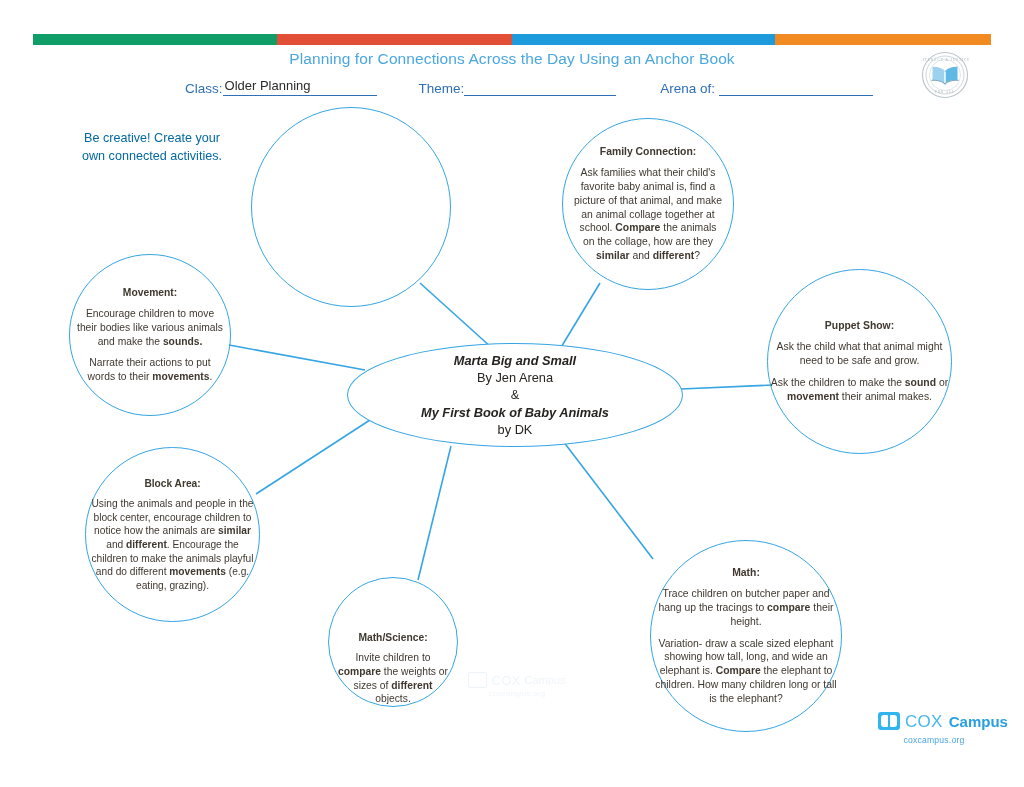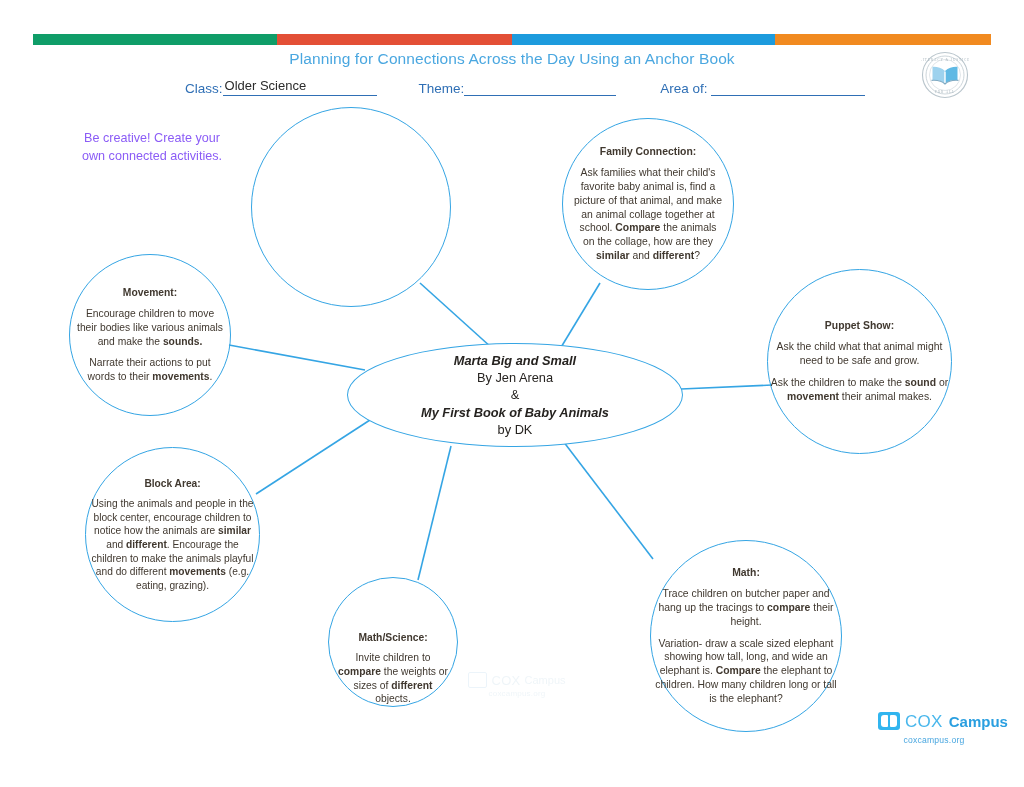--- a/index.html
+++ b/index.html
@@ -92,21 +92,21 @@
 
   
   .note {
     position: absolute;
     left: 72px;
     top: 130px;
     width: 160px;
     text-align: center;
     font-size: 12.6px;
     line-height: 1.42;
-    color: #8b5cf6;
+    color: #0369a1;
   }
 
   
   .connectors {
     position: absolute;
     left: 0; top: 0;
     width: 1024px;
     height: 787px;
   }
 
@@ -301,21 +301,21 @@
       <path d="M24 20 C20.5 16.5 15.5 15.5 11.5 15.8 L11.5 29 C15.5 28.7 20.5 29.6 24 32.4 Z" fill="#9dd2ee"></path>
       <path d="M24 20 C27.5 16.5 32.5 15.5 36.5 15.8 L36.5 29 C32.5 28.7 27.5 29.6 24 32.4 Z" fill="#5fb9e4"></path>
       <path d="M24 20.5 L24 32.2" stroke="#ffffff" stroke-width="1.4" fill="none"></path>
       <path d="M10.5 29.4 C16 29 21 30 24 33 C27 30 32 29 37.5 29.4" fill="none" stroke="#7fa9c2" stroke-width="1.1"></path>
       <text x="24" y="10.2" font-size="3.4" fill="#a7b4bc" text-anchor="middle" font-family="Liberation Serif, serif" letter-spacing="0.9">LITERACY &amp; JUSTICE</text>
       <text x="24" y="41.5" font-size="3.4" fill="#a7b4bc" text-anchor="middle" font-family="Liberation Serif, serif" letter-spacing="0.9">FOR ALL</text>
     </svg>
   </div>
 
   <div class="fieldrow">
-    <span class="field"><span class="lbl">Class:</span><span class="rule rule-class">Older Science</span></span><span class="gap-a"></span><span class="field"><span class="lbl">Theme:</span><span class="rule rule-theme"></span></span><span class="gap-b"></span><span class="field"><span class="lbl">Area of:</span>&nbsp;<span class="rule rule-week"></span></span>
+    <span class="field"><span class="lbl">Class:</span><span class="rule rule-class">Older Planning</span></span><span class="gap-a"></span><span class="field"><span class="lbl">Theme:</span><span class="rule rule-theme"></span></span><span class="gap-b"></span><span class="field"><span class="lbl">Arena of:</span>&nbsp;<span class="rule rule-week"></span></span>
   </div>
 
   <div class="note">Be creative! Create your own connected activities.</div>
 
   <svg class="connectors" viewBox="0 0 1024 787">
     <g stroke="#35a5e4" stroke-width="1.6" fill="none">
       <line x1="420" y1="283" x2="492" y2="348"></line>
       <line x1="600" y1="283" x2="560" y2="349"></line>
       <line x1="229" y1="345" x2="365" y2="370"></line>
       <line x1="772" y1="385" x2="681" y2="389"></line>

